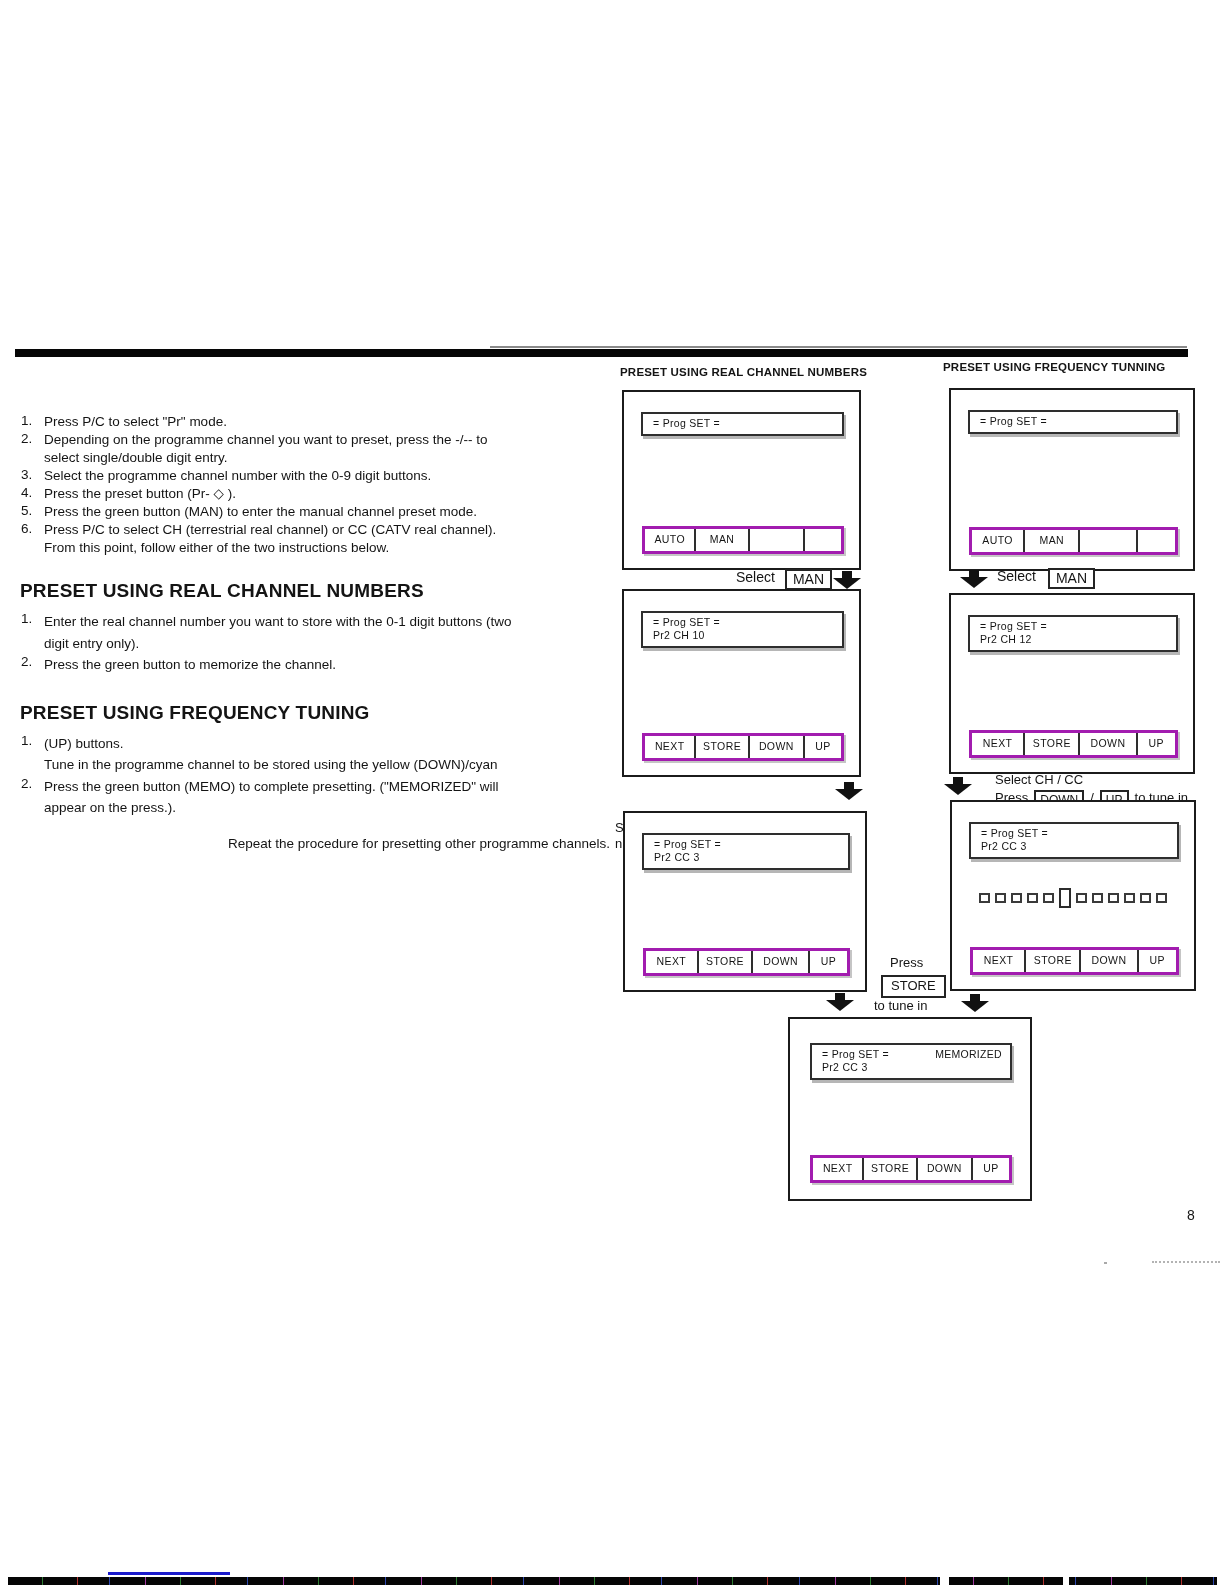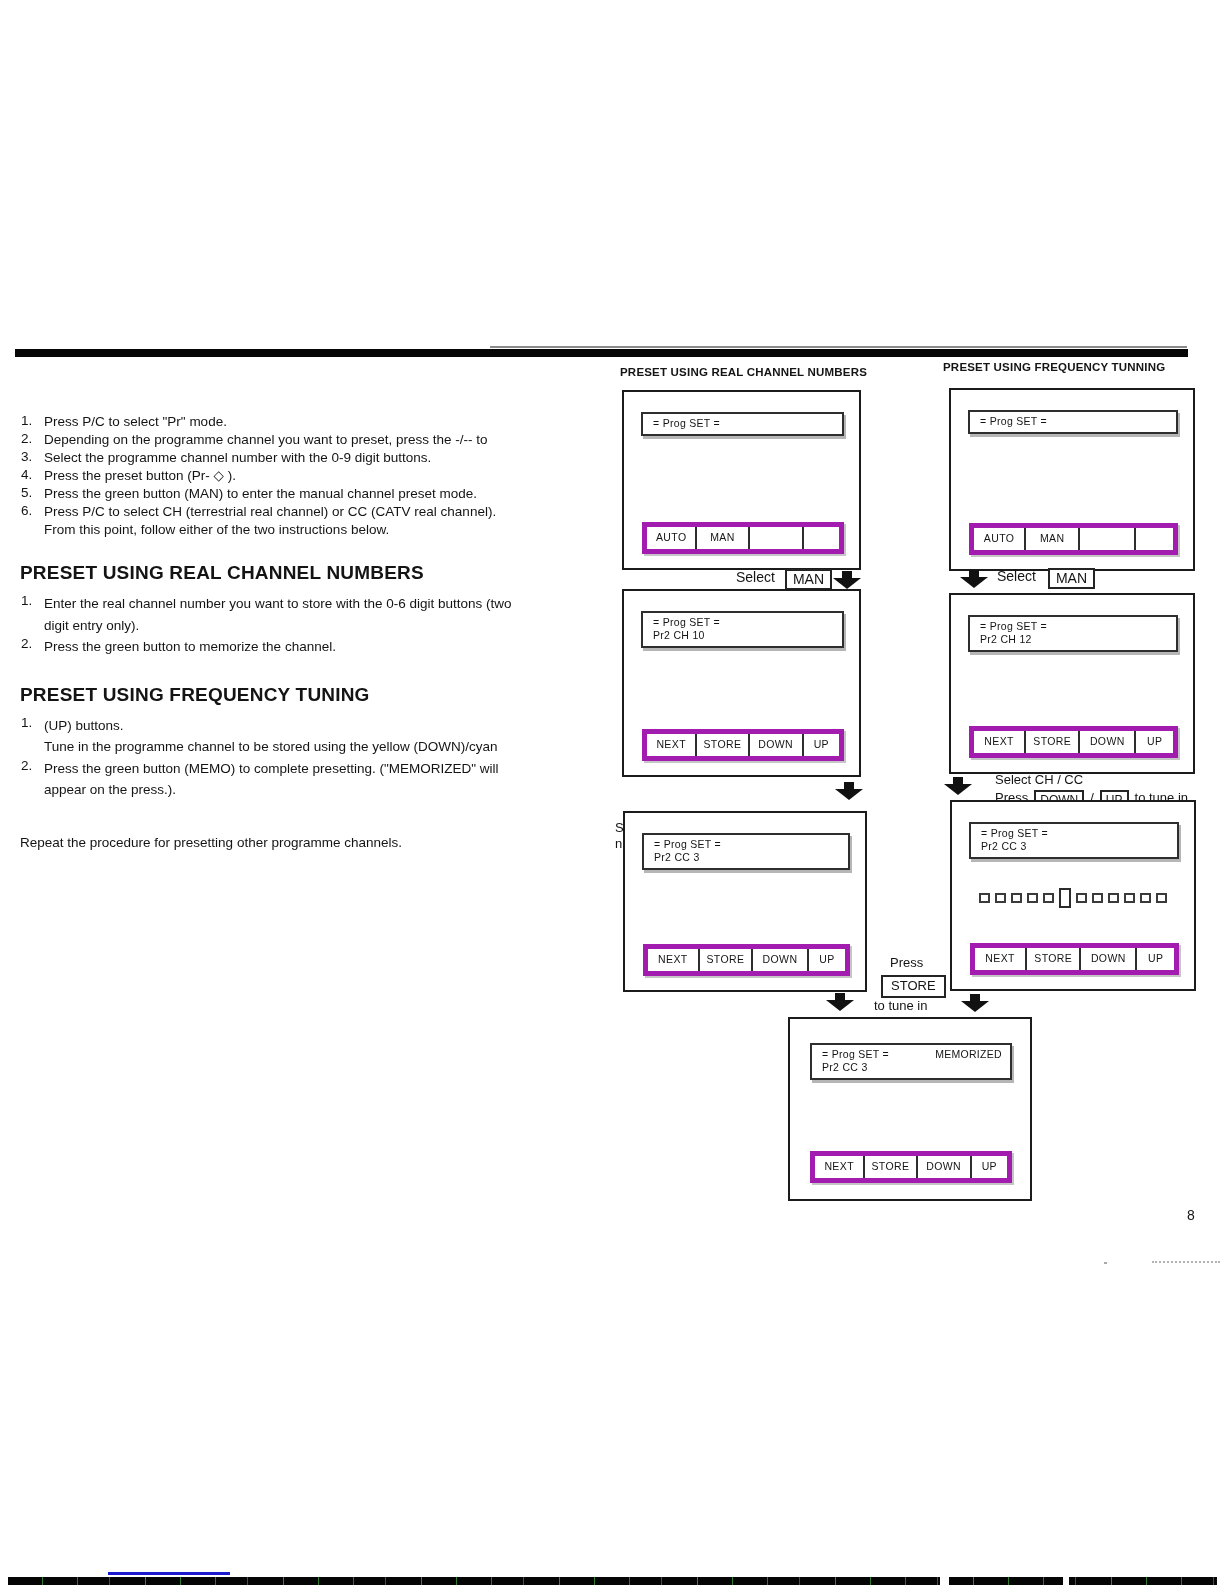--- a/index.html
+++ b/index.html
@@ -18,36 +18,36 @@
   .left-col{left:20px;top:413px;width:590px;}
   .doc-title{font-size:20px;font-weight:bold;letter-spacing:0.2px;margin:0 0 12px 0;}
   .sec-title{font-size:19px;font-weight:bold;letter-spacing:0.2px;margin:0 0 9px 0;}
   .steps{font-size:13.5px;}
   .steps .step{position:relative;padding-left:24px;}
   .steps .num{position:absolute;left:1px;top:0;}
   .s1 .line{line-height:18px;}
   .s23 .line{line-height:21.5px;}
   .sec2{margin-top:23px;}
   .sec3{margin-top:26px;}
-  .repeat-note{margin-top:34px;font-size:13.5px;}
+  .repeat-note{margin-top:17px;font-size:13.5px;text-align:right;}
 
   
   .diag-header{font-size:11.5px;font-weight:bold;letter-spacing:0.2px;white-space:nowrap;}
 
   
   .screen{position:absolute;background:#fff;border:2.5px solid #1b1b1b;}
   .osd-bar{
     position:absolute;left:17px;right:15px;top:20px;background:#fff;
     border:2px solid #2e2e2e;box-shadow:2px 3px 0 rgba(110,110,110,0.5);
     padding:3px 8px 4px 10px;font-size:10.5px;line-height:13px;letter-spacing:0.3px;
   }
   .osd-bar .bar-row{display:flex;justify-content:space-between;}
   .btn-row{
     position:absolute;left:18px;right:15px;bottom:14px;display:flex;background:#fff;
-    border:5px solid #a21caf;box-shadow:2px 2px 0 rgba(110,110,110,0.4);margin-top:8px;
+    border:3px solid #a21caf;box-shadow:2px 2px 0 rgba(110,110,110,0.4);margin-top:8px;
   }
   .btn-row .cell{
     font-size:10.5px;letter-spacing:0.4px;text-align:center;padding:4px 0 5px;
     border-right:2px solid #2e2e2e;min-height:13px;
   }
   .btn-row .cell:last-child{border-right:none;}
   .c1{width:26%;} .c2{width:27%;} .c3{width:28%;} .c4{width:19%;}
 
   
   .arr{position:absolute;width:28px;height:18px;}
@@ -88,20 +88,21 @@
 <div class="abs left-col">
 
   <div class="steps s1">
     <div class="step">
       <span class="num">1.</span>
       <div class="line">Press P/C to select "Pr" mode.</div>
     </div>
     <div class="step">
       <span class="num">2.</span>
       <div class="line">Depending on the programme channel you want to preset, press the -/-- to</div>
+      <div class="line">select single/double digit entry.</div>
     </div>
     <div class="step">
       <span class="num">3.</span>
       <div class="line">Select the programme channel number with the 0-9 digit buttons.</div>
     </div>
     <div class="step">
       <span class="num">4.</span>
       <div class="line">Press the preset button (Pr- ◇ ).</div>
     </div>
     <div class="step">
@@ -113,21 +114,21 @@
       <div class="line">Press P/C to select CH (terrestrial real channel) or CC (CATV real channel).</div>
       <div class="line">From this point, follow either of the two instructions below.</div>
     </div>
   </div>
 
   <div class="sec2">
     <div class="sec-title">PRESET USING REAL CHANNEL NUMBERS</div>
     <div class="steps s23">
       <div class="step">
         <span class="num">1.</span>
-        <div class="line">Enter the real channel number you want to store with the 0-6 digit buttons (two</div>
+        <div class="line">Enter the real channel number you want to store with the 0-1 digit buttons (two</div>
         <div class="line">digit entry only).</div>
       </div>
       <div class="step">
         <span class="num">2.</span>
         <div class="line">Press the green button to memorize the channel.</div>
       </div>
     </div>
   </div>
 
   <div class="sec3">

